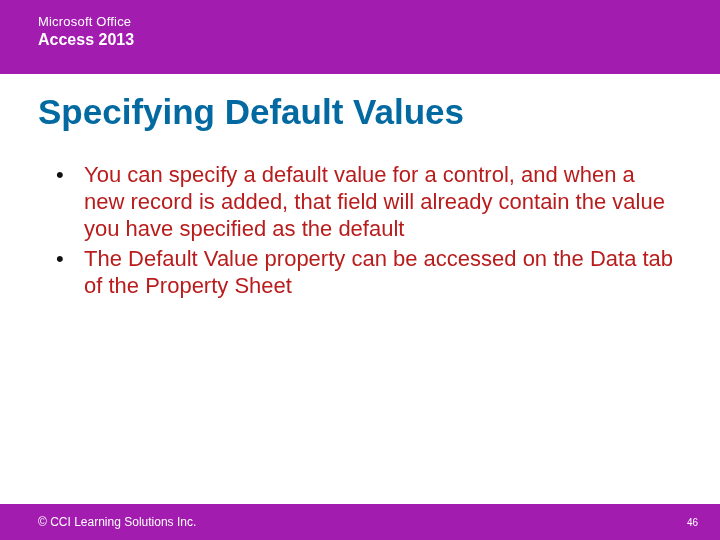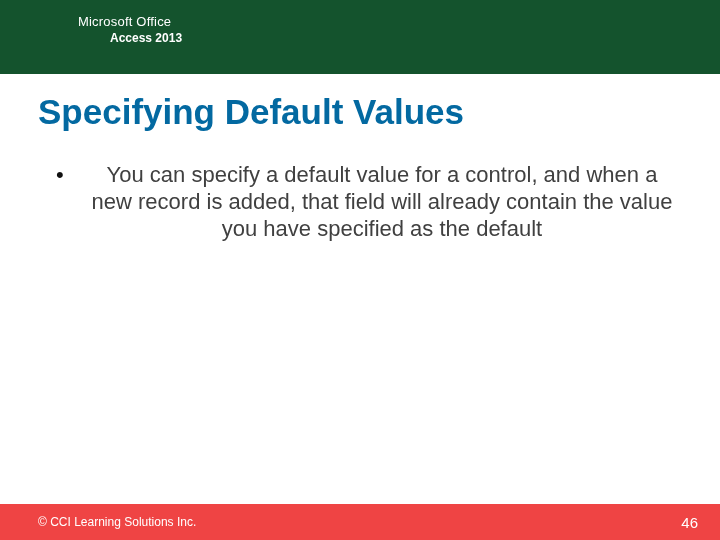--- a/index.html
+++ b/index.html
@@ -3,39 +3,37 @@
 <meta charset="utf-8">
 <style>
   * { margin: 0; padding: 0; box-sizing: border-box; }
   html, body { width: 720px; height: 540px; font-family: "Segoe UI", "Helvetica Neue", Arial, sans-serif; background: #fff; }
   .slide { position: relative; width: 720px; height: 540px; background: #fff; overflow: hidden; }
 
   .header-band {
     position: absolute;
     top: 0; left: 0;
     width: 100%; height: 74px;
-    background: #14532d;
-    padding-left: 40px;
+    background: #a21caf;
   }
   .header-inner { padding: 14px 0 0 38px; color: #fff; }
   .brand-line  { font-size: 13px; font-weight: 400; letter-spacing: 0.2px; }
-  .product-line{ font-size: 12px; font-weight: 700; margin-top: 2px; margin-left: 32px; }
+  .product-line{ font-size: 16px; font-weight: 700; margin-top: 2px; }
 
   .title {
     position: absolute;
     top: 92px; left: 38px;
     font-size: 35px; font-weight: 700;
     color: #0369a1;
   }
 
   .body {
     position: absolute;
     top: 162px; left: 56px; right: 40px;
-    color: #404040;
-    text-align: center;
+    color: #b91c1c;
   }
   .body ul { list-style: none; }
   .body li {
     position: relative;
     font-size: 22px;
     line-height: 1.22;
     padding-left: 28px;
     margin-bottom: 4px;
   }
   .body li::before {
@@ -43,47 +41,48 @@
     position: absolute;
     left: 0; top: 0;
     font-size: 22px;
     color: #111;
   }
 
   .footer-band {
     position: absolute;
     bottom: 0; left: 0;
     width: 100%; height: 36px;
-    background: #ef4444;
+    background: #a21caf;
     color: #fff;
     display: flex;
     align-items: center;
     justify-content: space-between;
     padding: 0 22px 0 38px;
     font-size: 12px;
   }
-  .page-num { font-size: 15px; }
+  .page-num { font-size: 10px; }
 </style>
 </head>
 <body>
 
 <div class="slide">
 
   <div class="header-band">
     <div class="header-inner">
       <div class="brand-line">Microsoft Office</div>
       <div class="product-line">Access 2013</div>
     </div>
   </div>
 
   <h1 class="title">Specifying Default Values</h1>
 
   <div class="body">
     <ul>
       <li>You can specify a default value for a control, and when a new record is added, that field will already contain the value you have specified as the default</li>
+      <li>The Default Value property can be accessed on the Data tab of the Property Sheet</li>
     </ul>
   </div>
 
   <div class="footer-band">
     <span>© CCI Learning Solutions Inc.</span>
     <span class="page-num">46</span>
   </div>
 
 </div>
 

